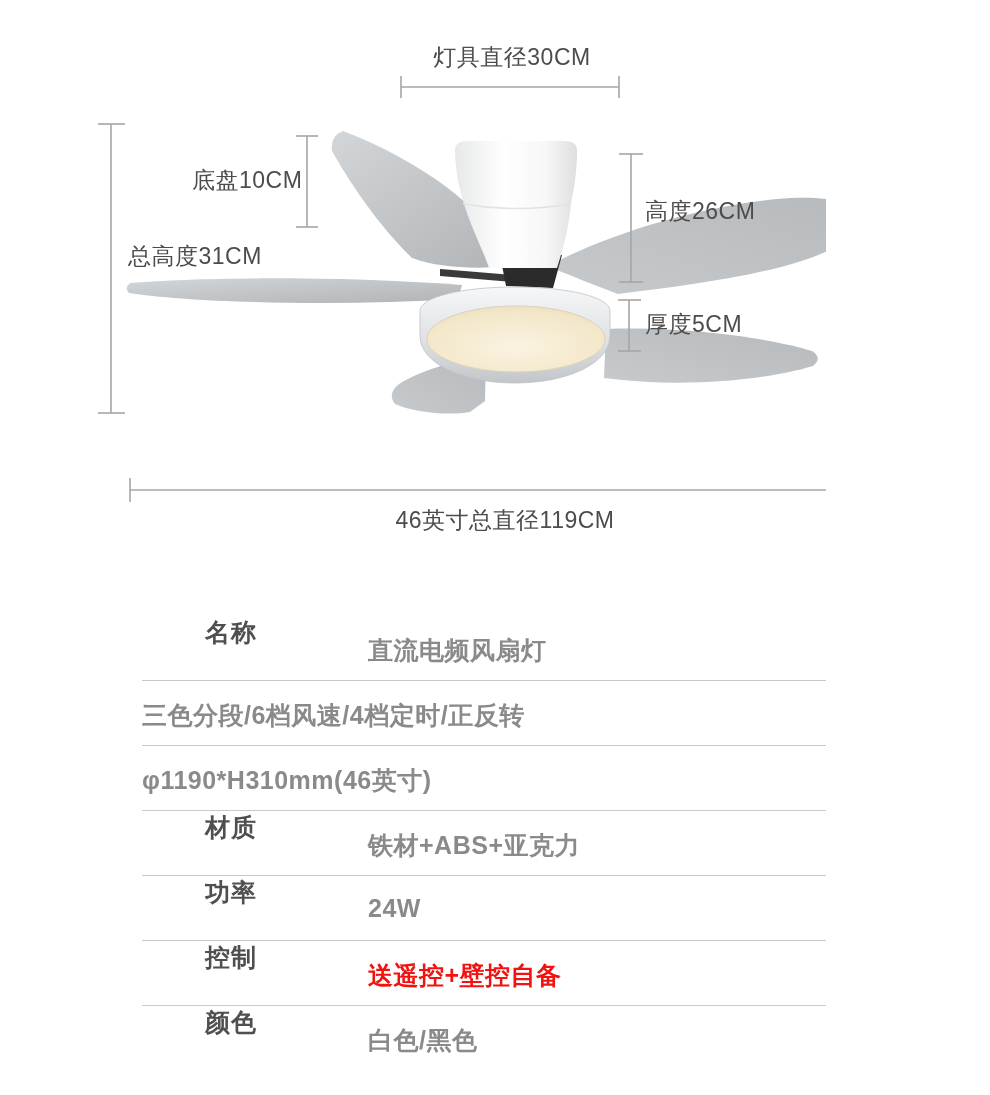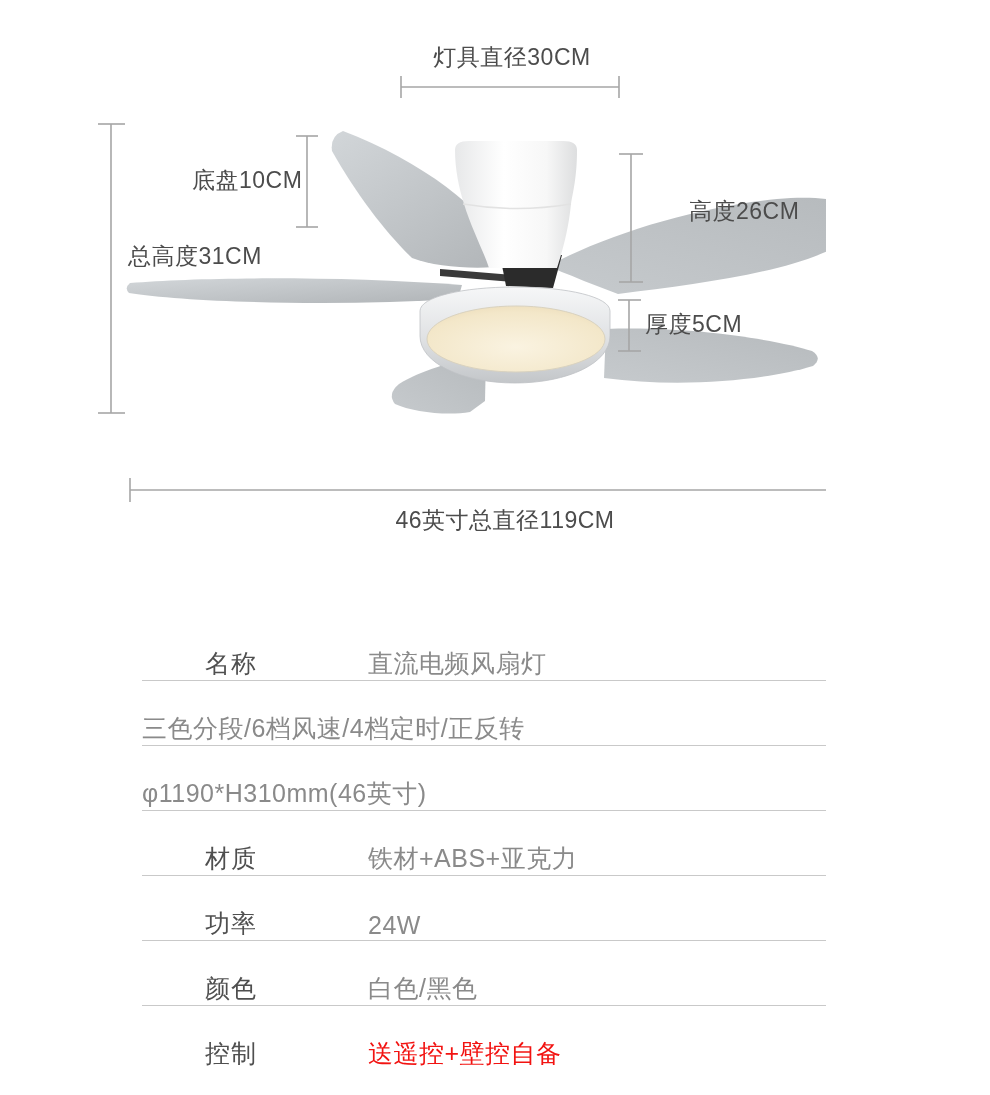--- a/index.html
+++ b/index.html
@@ -7,21 +7,21 @@
   .page{position:relative;width:826px;height:1095px;background:#fff;overflow:hidden;}
 
   
   .diagram{position:absolute;left:0;top:0;width:990px;height:560px;}
   .diagram svg{position:absolute;left:0;top:0;}
   .dim-label{position:absolute;color:#4c4c4c;font-size:23px;line-height:1.1;white-space:nowrap;letter-spacing:.5px;text-align:center;}
   .dim-label.center{text-align:center;}
 
   
   .spec-table{position:absolute;left:142px;top:616px;width:741px;}
-  .spec-row{display:flex;align-items:flex-end;height:64px;border-bottom:1px solid #c9c9c9;}
+  .spec-row{display:flex;align-items:flex-start;height:64px;border-bottom:1px solid #c9c9c9;font-weight:bold;}
   .spec-row:last-child{border-bottom:none;}
   .spec-label{width:226px;padding-left:63px;box-sizing:border-box;font-size:25px;color:#4f4f4f;letter-spacing:1px;}
   .spec-value{flex:1;font-size:25px;color:#8a8a8a;letter-spacing:.5px;margin-top:18px;}
   .spec-value.highlight{color:#f21311;}
 </style>
 </head>
 <body>
 
 <div class="page">
 
@@ -94,21 +94,21 @@
 
         <line x1="130" y1="490" x2="881" y2="490"></line>
         <line x1="130" y1="478" x2="130" y2="502"></line>
         <line x1="881" y1="478" x2="881" y2="502"></line>
       </g>
     </svg>
 
     <div class="dim-label center" style="left:382px;top:45px;width:260px;">灯具直径30CM</div>
     <div class="dim-label" style="left:192px;top:168px;">底盘10CM</div>
     <div class="dim-label" style="left:128px;top:244px;">总高度31CM</div>
-    <div class="dim-label" style="left:645px;top:199px;margin-left:44px;">高度26CM</div>
+    <div class="dim-label" style="left:645px;top:199px;">高度26CM</div>
     <div class="dim-label" style="left:645px;top:312px;">厚度5CM</div>
     <div class="dim-label center" style="left:330px;top:508px;width:350px;">46英寸总直径119CM</div>
   </div>
 
   <div class="spec-table">
 
     <div class="spec-row">
       <div class="spec-label">名称</div>
       <div class="spec-value">直流电频风扇灯</div>
     </div>
@@ -125,23 +125,23 @@
       <div class="spec-label">材质</div>
       <div class="spec-value">铁材+ABS+亚克力</div>
     </div>
 
     <div class="spec-row">
       <div class="spec-label">功率</div>
       <div class="spec-value">24W</div>
     </div>
 
     <div class="spec-row">
-      <div class="spec-label">颜色</div>
-      <div class="spec-value">白色/黑色</div>
+      <div class="spec-label">控制</div>
+      <div class="spec-value highlight">送遥控+壁控自备</div>
     </div>
 
     <div class="spec-row">
-      <div class="spec-label">控制</div>
-      <div class="spec-value highlight">送遥控+壁控自备</div>
+      <div class="spec-label">颜色</div>
+      <div class="spec-value">白色/黑色</div>
     </div>
 
   </div>
 </div>
 
 </body></html>

